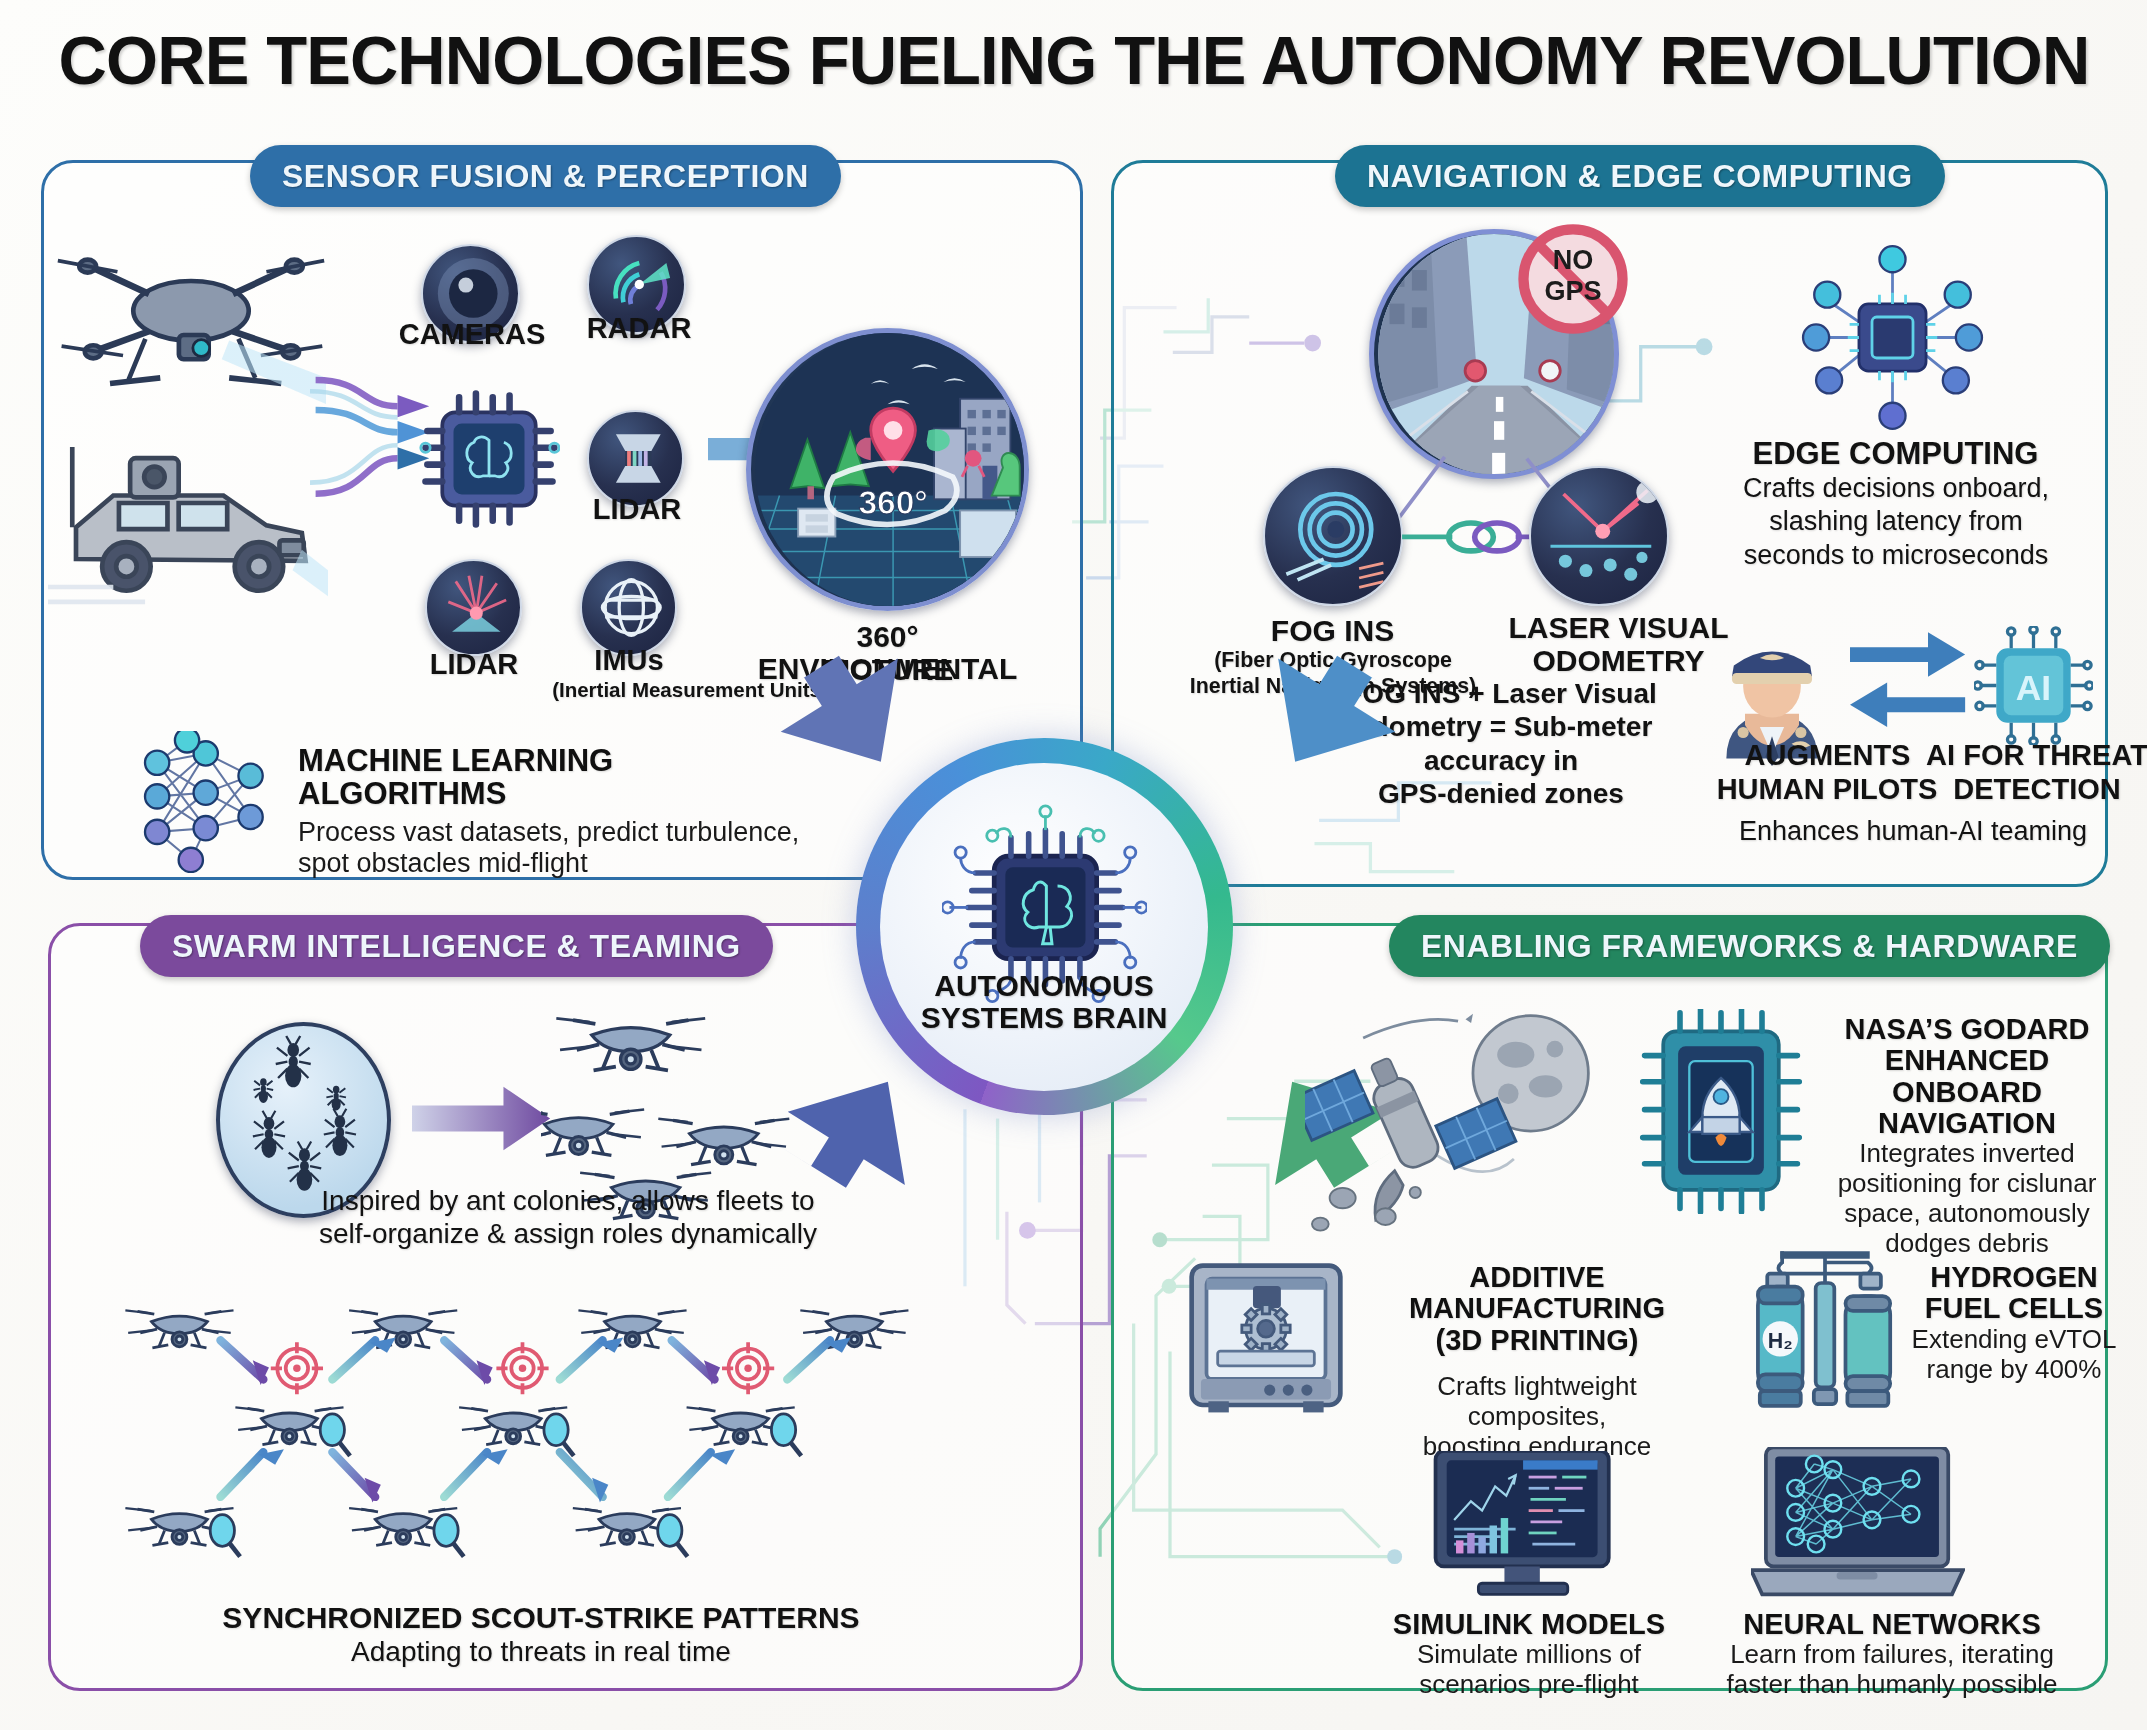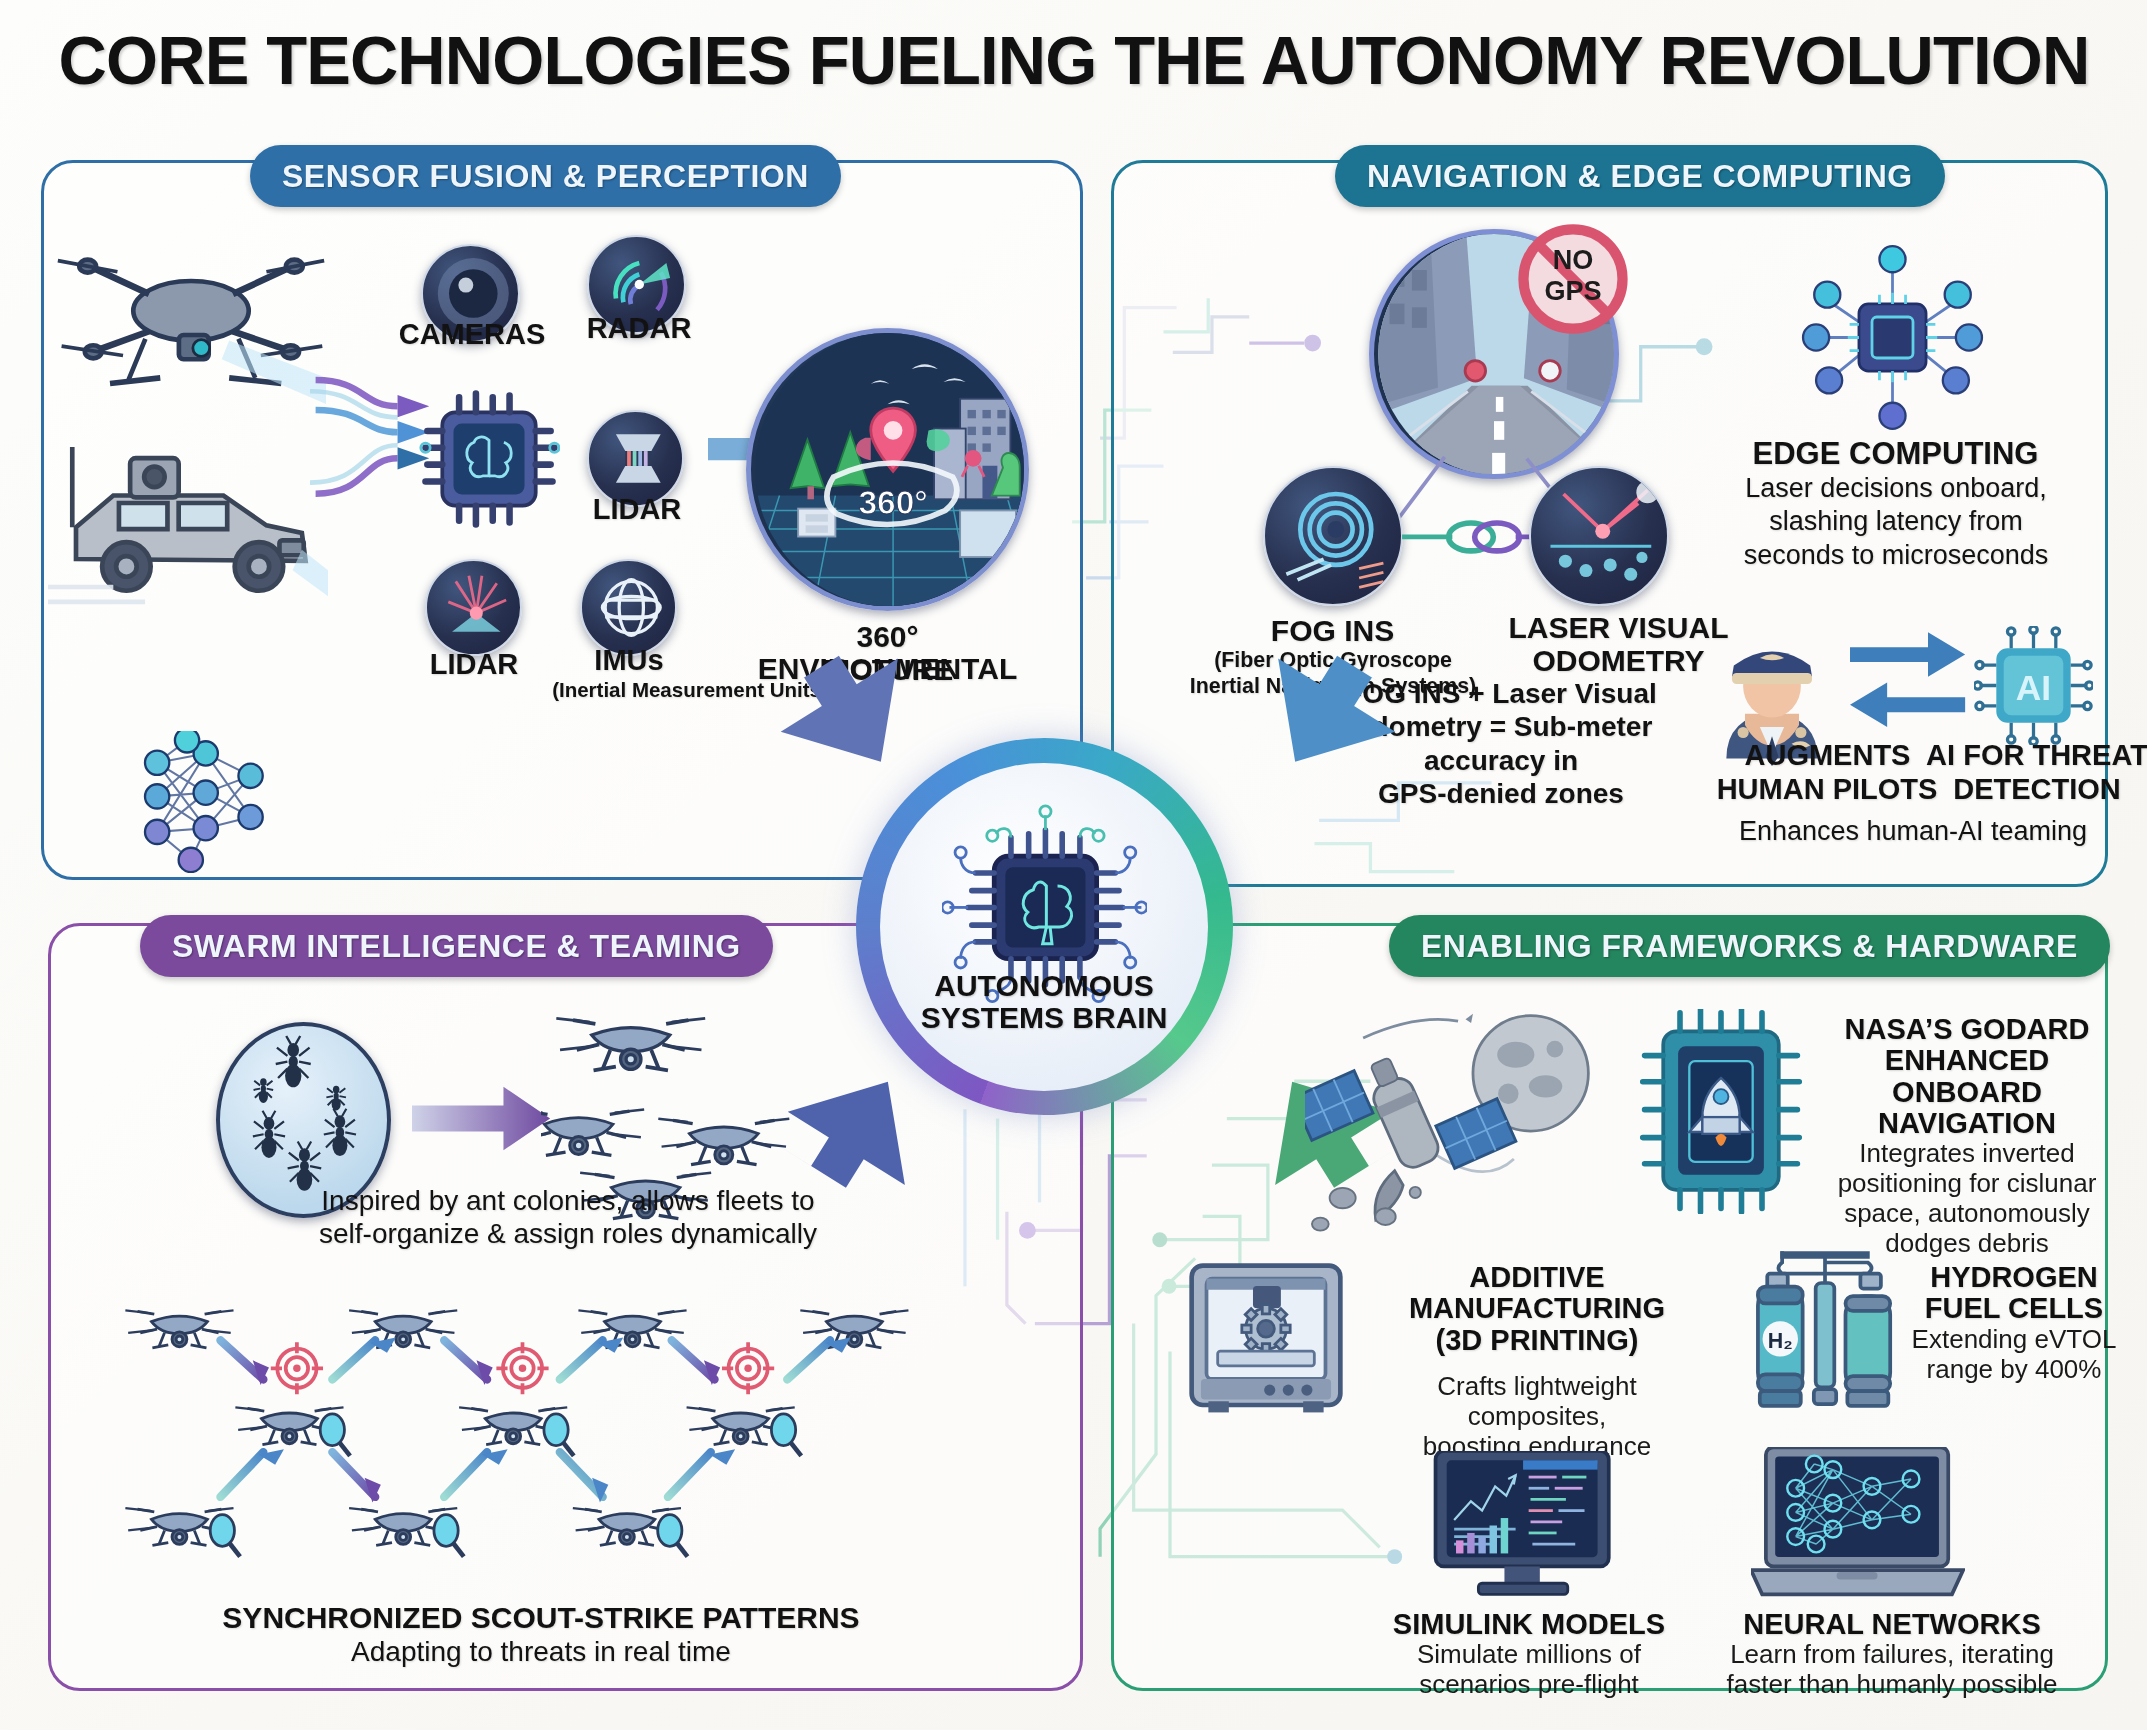--- a/index.html
+++ b/index.html
@@ -341,20 +341,25 @@
       <circle cx="28" cy="108" r="13" fill="#7f87d2"></circle>
       <circle cx="80" cy="24" r="13" fill="#4fc6d8"></circle>
       <circle cx="80" cy="66" r="13" fill="#5fa8d8"></circle>
       <circle cx="80" cy="104" r="13" fill="#7a8ad4"></circle>
       <circle cx="128" cy="48" r="13" fill="#59bcd8"></circle>
       <circle cx="128" cy="92" r="13" fill="#6d9ad8"></circle>
       <circle cx="60" cy="10" r="13" fill="#4fd0da"></circle>
       <circle cx="64" cy="138" r="13" fill="#8e7ed2"></circle>
     </g>
   </svg>
+  <div class="blk" style="left:298px;top:744px;width:522px;">
+    <div class="h" style="font-size:31px;">MACHINE LEARNING ALGORITHMS</div>
+    <div class="d" style="font-size:27px;margin-top:5.6px;">Process vast datasets, predict turbulence,</div>
+    <div class="d" style="font-size:27px;">spot obstacles mid-flight</div>
+  </div>
 
   <div class="cir" style="left:1369px;top:229px;width:250px;height:250px;background:#1f3350;border:5.6px solid #7f8fd4;">
     <svg width="250" height="250" viewBox="0 0 256 268">
       <defs>
           <clipPath id="uc">
             <circle cx="134" cy="134" r="130"></circle>
           </clipPath>
         </defs>
       <g clip-path="url(#uc)">
         <rect x="0" y="0" width="268" height="268" fill="#bcd9ea"></rect>
@@ -470,21 +475,21 @@
     <rect x="74" y="74" width="72" height="72" rx="10" fill="#3a4a8c" stroke="#22306a" stroke-width="3"></rect>
     <rect x="88" y="88" width="44" height="44" rx="5" fill="#2a3a70" stroke="#5fd2e8" stroke-width="3"></rect>
     <g stroke="#5fd2e8" stroke-width="3">
       <path d="M96,74 L96,64 M110,74 L110,62 M124,74 L124,64"></path>
       <path d="M96,146 L96,156 M110,146 L110,158 M124,146 L124,156"></path>
       <path d="M74,96 L64,96 M74,110 L62,110 M74,124 L64,124"></path>
       <path d="M146,96 L156,96 M146,110 L158,110 M146,124 L156,124"></path>
     </g>
   </svg>
   <div class="lbl" style="left:1713px;top:438px;width:365px;font-size:31px;">EDGE COMPUTING</div>
-  <div class="lbl" style="left:1704px;top:474px;width:384px;font-size:27px;font-weight:normal;">Laser decisions onboard,</div>
+  <div class="lbl" style="left:1704px;top:474px;width:384px;font-size:27px;font-weight:normal;">Crafts decisions onboard,</div>
   <div class="lbl" style="left:1704px;top:507px;width:384px;font-size:27px;font-weight:normal;">slashing latency from</div>
   <div class="lbl" style="left:1704px;top:541px;width:384px;font-size:27px;font-weight:normal;">seconds to microseconds</div>
 
   <svg style="position:absolute;left:1702px;top:617px;" width="140" height="149" viewBox="0 0 150 160">
     <path d="M26,152 q0,-44 49,-50 q49,6 49,50 Z" fill="#3f5681"></path>
     <path d="M46,116 q12,22 29,22 q17,0 29,-22 l0,-12 l-58,0 Z" fill="#e8b999"></path>
     <path d="M62,118 L75,148 L88,118 Z" fill="#eef3f8"></path>
     <path d="M75,128 L68,150 L75,160 L82,150 Z" fill="#2d3f63"></path>
     <ellipse cx="75" cy="74" rx="31" ry="34" fill="#f0c4a4"></ellipse>
     <path d="M40,60 q35,-22 70,0 l0,-8 q-35,-24 -70,0Z" fill="#2e4069"></path>

